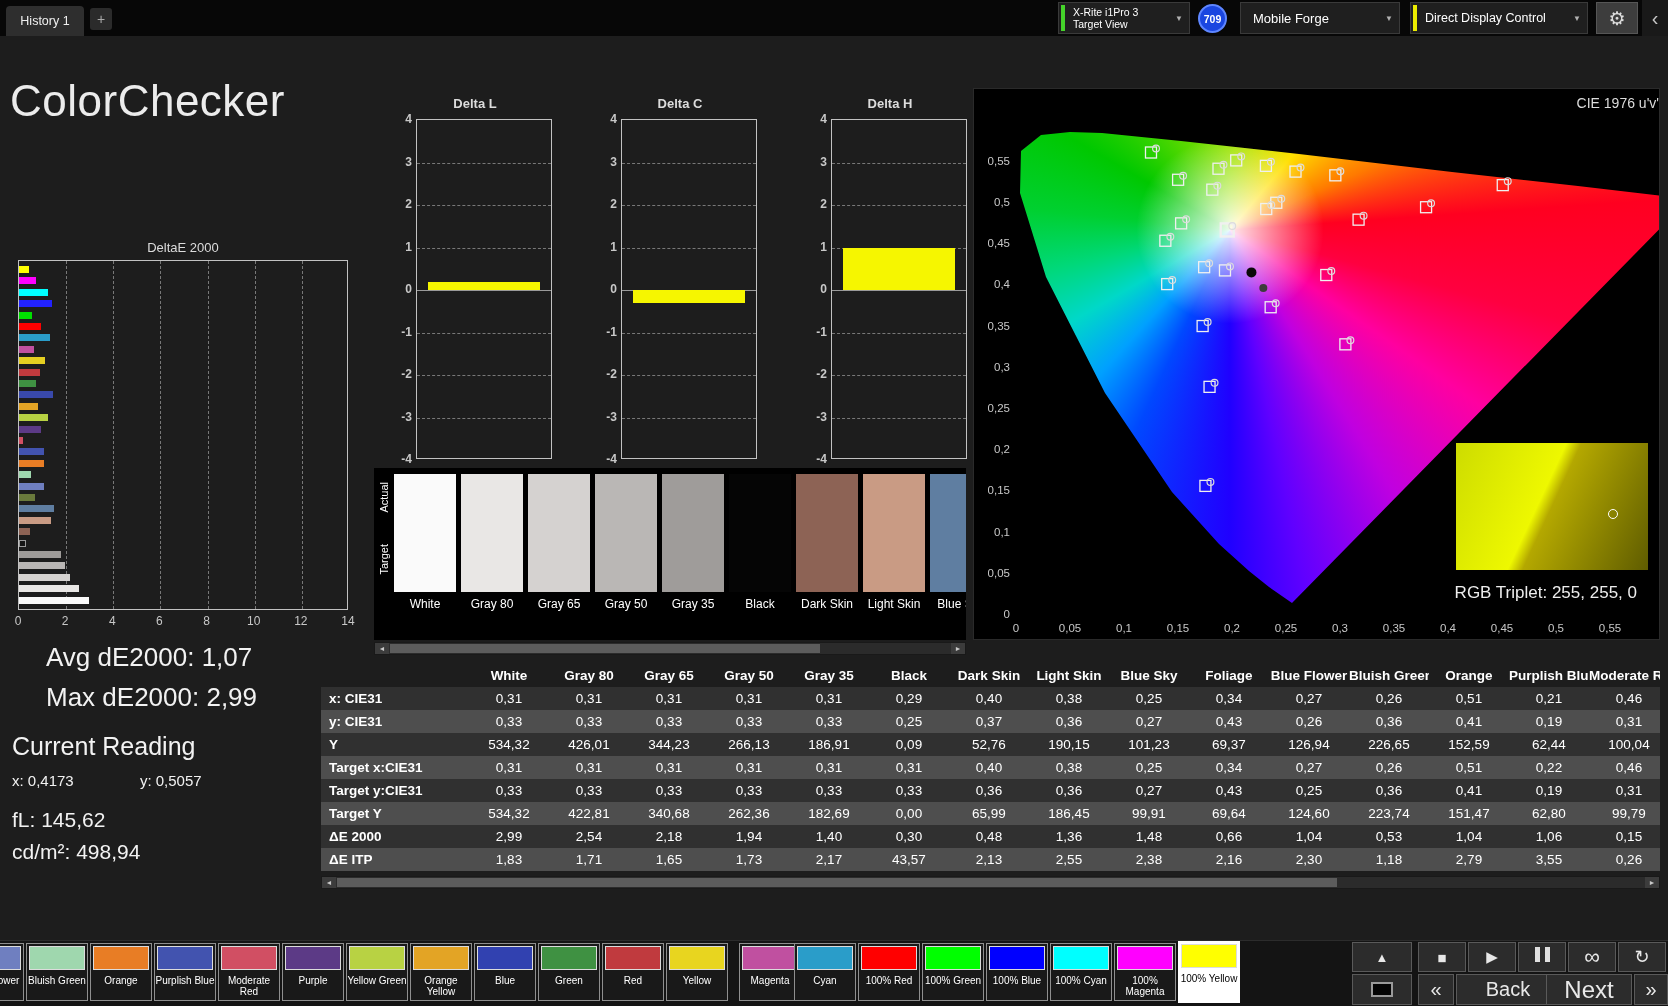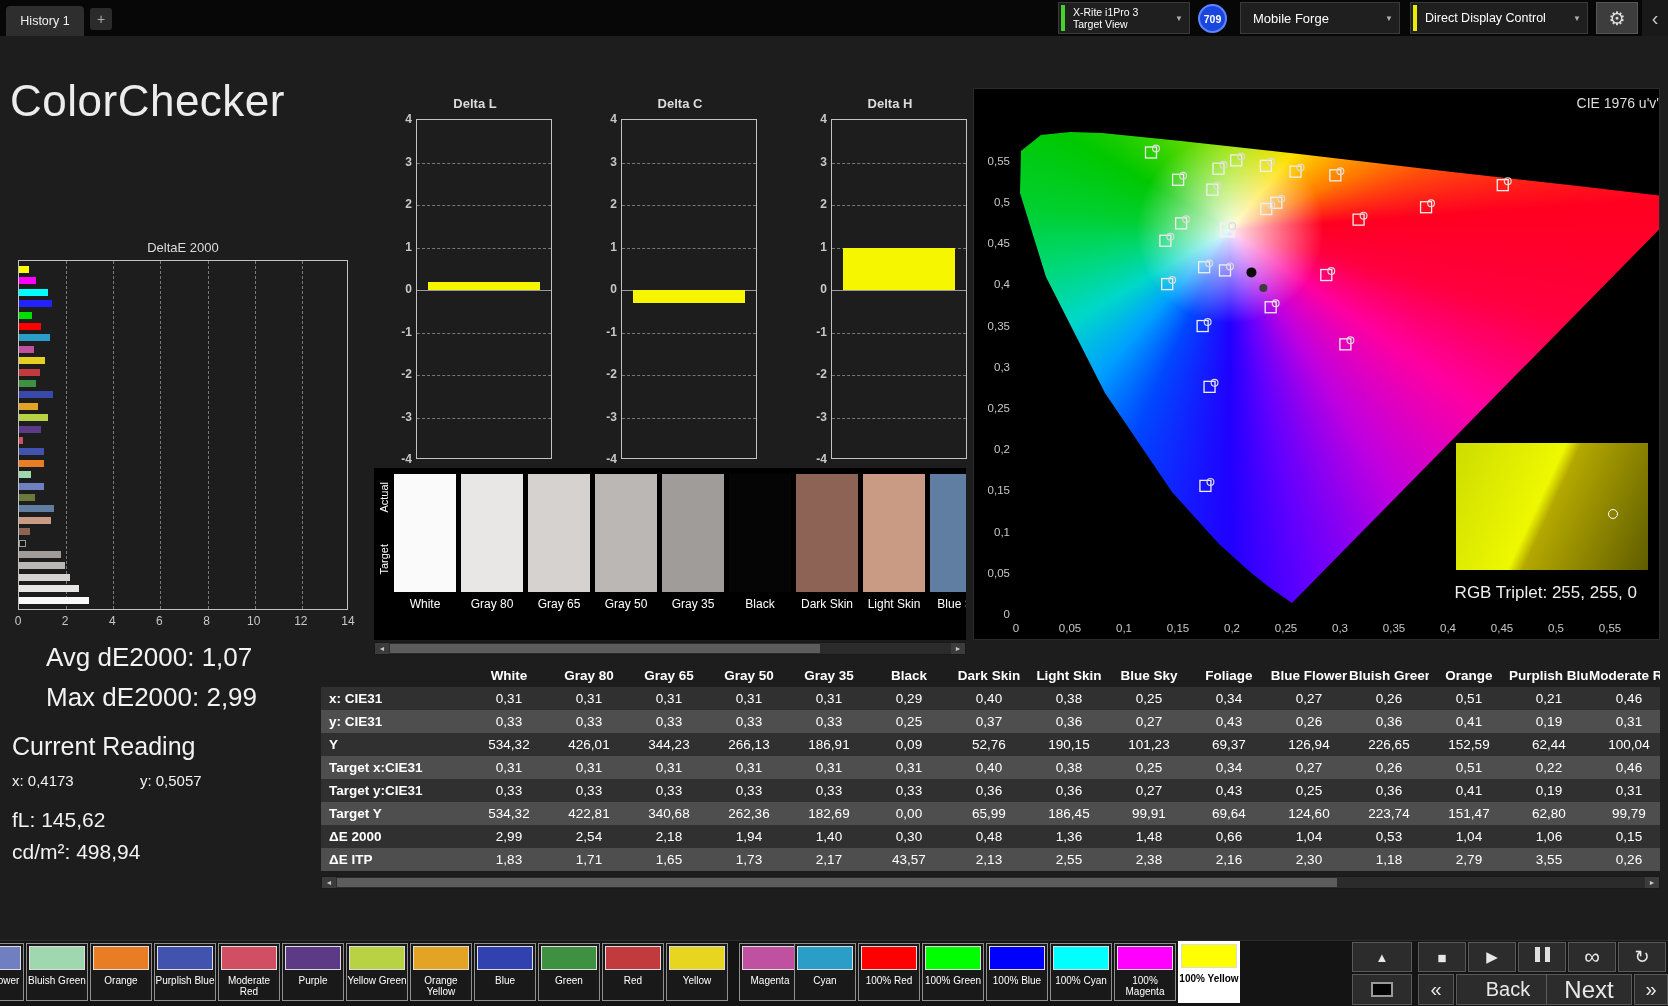--- a/index.html
+++ b/index.html
@@ -112,21 +112,21 @@
   .td { color:#fff; font-size:13.5px; text-align:center; line-height:23px; white-space:nowrap; }
   .td.lbl { text-align:left; padding-left:8px; font-weight:bold; }
   .rowA { background:#303030; } .rowB { background:#4e4e4e; }
   
   .bbar { position:absolute; left:0; top:940px; width:1668px; height:66px; background:#141414; border-top:1px solid #2c2c2c; }
   .patches { position:absolute; left:0; top:0; width:1300px; height:66px; }
   .pbtn { position:absolute; top:2px; width:62px; height:58px; background:#191919; border:1px solid #8f8f8f; }
   .psw { height:24px; margin:2px; border:1px solid #dcdcdc; }
   .pl { font-size:10px; line-height:11px; color:#fff; text-align:center; padding-top:3px; }
   .pbtn.active { top:0; height:62px; background:#fff; border-color:#fff; }
-  .pbtn.active .pl { color:#000; font-weight:bold; }
+  .pbtn.active .pl { color:#000; font-weight:normal; }
   .tbtn { position:absolute; background:#2c2c2c; border:1px solid #5a5a5a; color:#e8e8e8;
           display:flex; align-items:center; justify-content:center; font-size:17px; }
   .eject { left:1352px; top:1px; width:60px; height:30px; font-size:13px; }
   .pattern { left:1352px; top:33px; width:60px; height:31px; }
   .psq { width:22px; height:15px; background:#050505; border:2px solid #9a9a9a; }
   .stopb { left:1418px; top:1px; width:48px; height:30px; font-size:15px; }
   .playb { left:1468px; top:1px; width:48px; height:30px; font-size:15px; }
   .pauseb { left:1518px; top:1px; width:48px; height:30px; }
   .pb i { display:inline-block; width:5px; height:15px; background:#e0e0e0; margin:0 2.5px; }
   .infb { left:1568px; top:1px; width:48px; height:30px; font-size:22px; }

